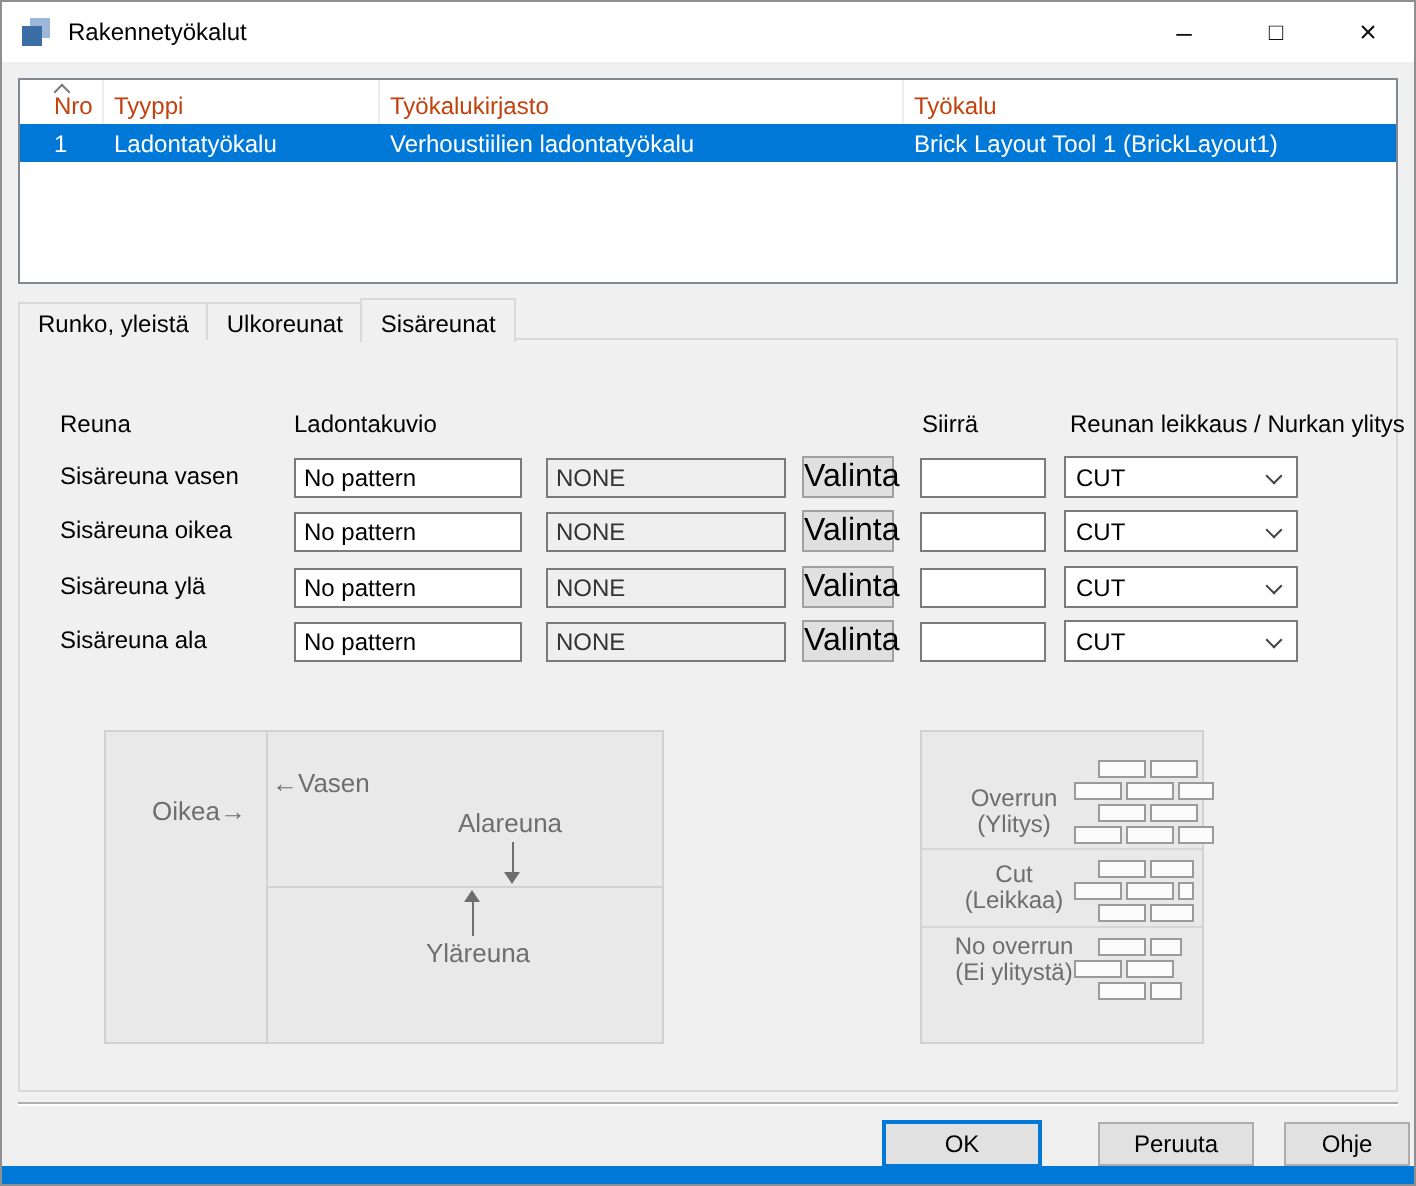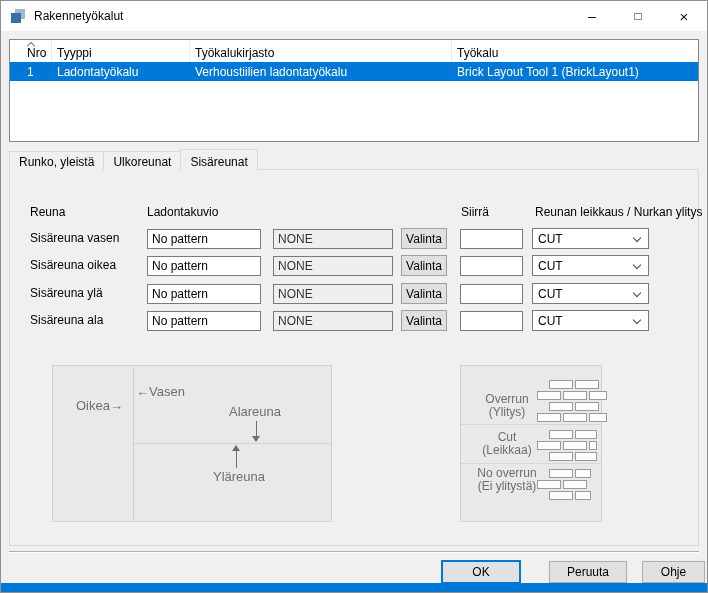--- a/index.html
+++ b/index.html
@@ -17,21 +17,21 @@
   .title-text { position:absolute; left:33px; top:8px; font-size:12px; color:#000; white-space:nowrap; }
   .win-controls { position:absolute; right:0; top:0; height:30px; display:flex; }
   .win-btn { width:46px; height:30px; display:flex; align-items:center; justify-content:center;
              font-size:14px; color:#111; cursor:default; }
   .win-btn.max { font-size:12px; }
   .win-btn.close { font-size:15px; }
 
   
   .toollist { position:absolute; left:8px; top:38px; width:690px; height:103px;
               background:#fff; border:1px solid #828790; }
-  .lv-header { display:flex; height:22px; color:#000000; }
+  .lv-header { display:flex; height:22px; color:#c2410c; }
   .lv-col { position:relative; border-right:1px solid #ececec; padding:6px 4px 0 5px;
             overflow:hidden; white-space:nowrap; }
   .lv-col.c1 { width:42px; padding-left:17px; }
   .lv-col.c2 { width:138px; }
   .lv-col.c3 { width:262px; }
   .lv-col.c4 { flex:1; border-right:none; }
   .sort-caret { position:absolute; left:50%; top:3px; width:6px; height:6px;
                 border-left:1px solid #7a7a7a; border-top:1px solid #7a7a7a;
                 transform:translateX(-50%) rotate(45deg); }
   .lv-row { display:flex; height:19px; align-items:center; }
@@ -57,21 +57,21 @@
   
   .col-head { position:absolute; white-space:nowrap; color:#000; }
   .frow { position:absolute; left:0; width:100%; height:22px; }
   .flabel { position:absolute; left:20px; top:0; line-height:21px; white-space:nowrap;text-align:center; }
   .tfield { position:absolute; height:20px; border:1px solid #7a7a7a; background:#fff;
             font-family:"Liberation Sans", sans-serif; font-size:12px; padding:1px 4px; }
   .pattern-input { left:137px; top:1px; width:114px; }
   .library-input { left:263px; top:1px; width:120px; background:#efefef; color:#333; }
   .valinta-btn { position:absolute; left:391px; top:0; width:46px; height:21px;
                  background:#e0e0e0; border:1px solid #a0a0a0;
-                 font-family:"Liberation Sans", sans-serif; font-size:12px; cursor:default; }
+                 font-family:"Liberation Sans", sans-serif; font-size:16px; cursor:default; }
   .siirra-input { left:450px; top:1px; width:63px; }
   .combo { position:absolute; left:522px; top:0; width:117px; height:21px; background:#fff;
            border:1px solid #7a7a7a; cursor:default; }
   .combo-text { position:absolute; left:5px; top:3px; }
   .combo-chevron { position:absolute; right:8px; top:6px; width:6px; height:6px;
                    border-right:1px solid #444; border-bottom:1px solid #444;
                    transform:rotate(45deg); }
 
   
   .edge-diagram { position:absolute; left:42px; top:195px; width:280px; height:157px;

